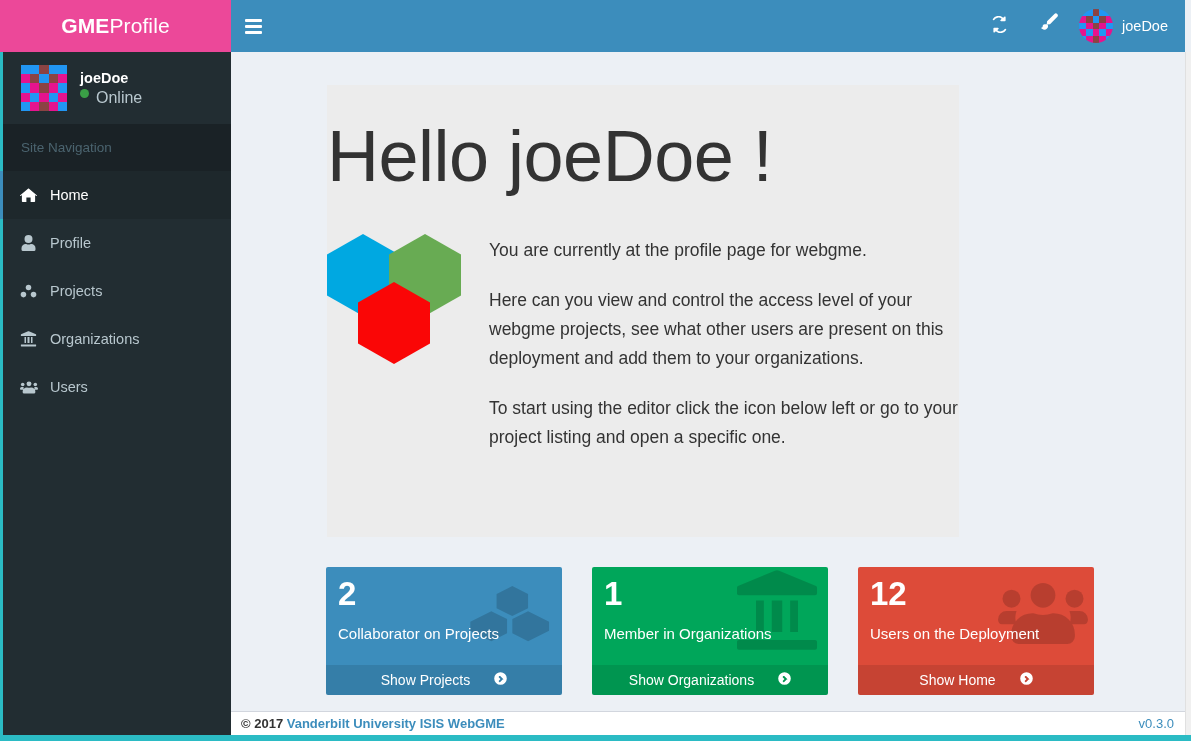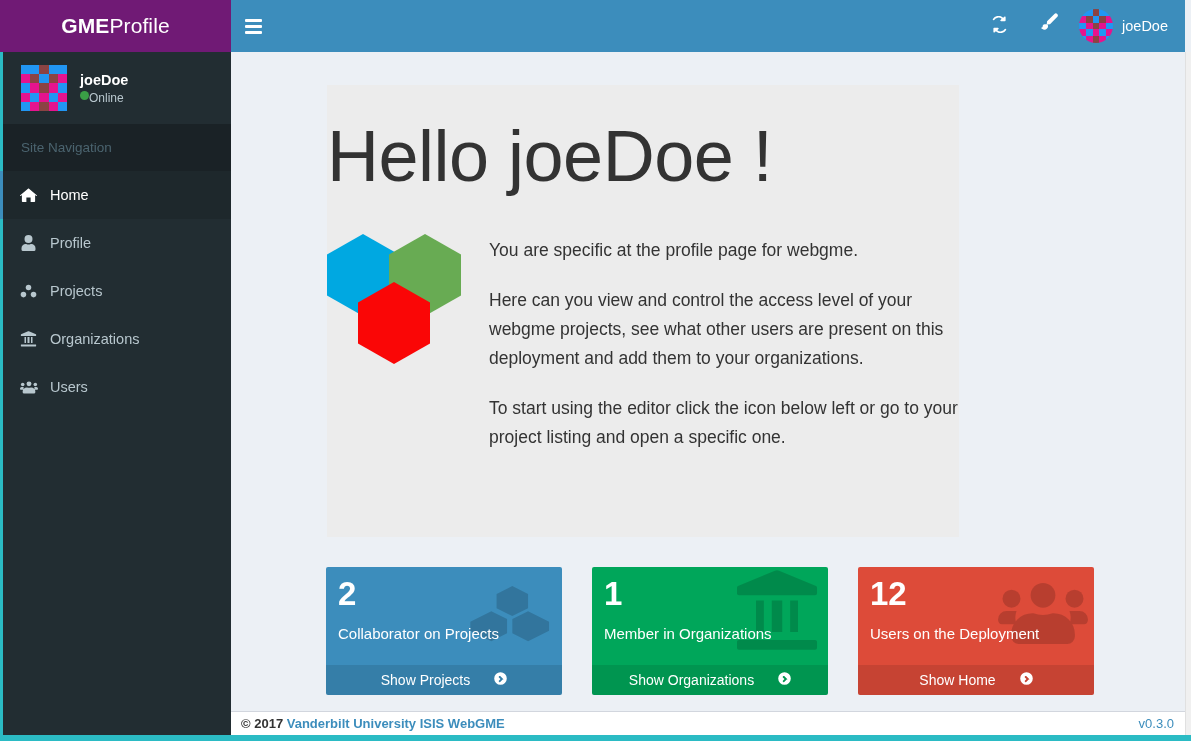--- a/index.html
+++ b/index.html
@@ -8,21 +8,21 @@
     font-family: "Liberation Sans", sans-serif;
     background: #ecf0f5;
     overflow: hidden;
   }
   #app { position: relative; width: 1191px; height: 741px; background: #ecf0f5; }
 
   
   .main-header { position: absolute; top: 0; left: 0; width: 1185px; height: 52px; }
   .logo-block {
     position: absolute; left: 0; top: 0; width: 231px; height: 52px;
-    background: #701a75; color: #fff;
+    background: #ec4899; color: #fff;
     display: flex; align-items: center; justify-content: center;
     font-size: 21px; letter-spacing: .1px;
   }
   .logo-block .lg-bold { font-weight: bold; }
   .logo-block .lg-light { font-weight: 300; }
   .navbar {
     position: absolute; left: 231px; top: 0; right: 0; height: 52px;
     background: #3c8dbc;
   }
   .sidebar-toggle {
@@ -57,21 +57,21 @@
   .sidebar {
     position: absolute; left: 0; top: 52px; width: 231px; bottom: 0;
     background: #222d32; border-left: 3px solid #2bbbc4;
   }
   .user-panel {
     height: 72px; display: flex; align-items: center; gap: 13px;
     padding: 0 10px 0 18px; background: #222d32;
   }
   .user-panel-info { display: flex; flex-direction: column; gap: 3px; }
   .user-panel-name { color: #fff; font-weight: bold; font-size: 14.5px; }
-  .user-panel-status { color: #b8c7ce; font-size: 12px; display: flex; align-items: flex-start; gap: 0; }
+  .user-panel-status { color: #b8c7ce; font-size: 16px; display: flex; align-items: flex-start; gap: 7px; }
   .dot-online { width: 9px; height: 9px; border-radius: 50%; background: #3a9e46; display: inline-block; }
 
   .nav-header {
     height: 47px; display: flex; align-items: center;
     padding-left: 18px; color: #4b646f; font-size: 13.5px; background: #1a2226;
   }
   .nav-list { list-style: none; }
   .nav-item {
     height: 48px; display: flex; align-items: center; gap: 11px;
     padding-left: 15px; color: #b8c7ce; font-size: 14.5px; cursor: pointer;
@@ -326,21 +326,21 @@
 
     <h1 class="greeting">Hello joeDoe !</h1>
 
     <div class="intro-row">
       <div class="hex-logo">
         <div class="hex hex-blue"></div>
         <div class="hex hex-green"></div>
         <div class="hex hex-red"></div>
       </div>
       <div class="intro-text">
-        <p>You are specific at the profile page for webgme.</p>
+        <p>You are currently at the profile page for webgme.</p>
         <p>Here can you view and control the access level of your webgme projects, see what other users are present on this deployment and add them to your organizations.</p>
         <p>To start using the editor click the icon below left or go to your project listing and open a specific one.</p>
       </div>
     </div>
 
     <div class="stat-row">
 
       <div class="small-box sb-aqua">
         <div class="sb-icon">
           <svg viewBox="0 0 512 512">

